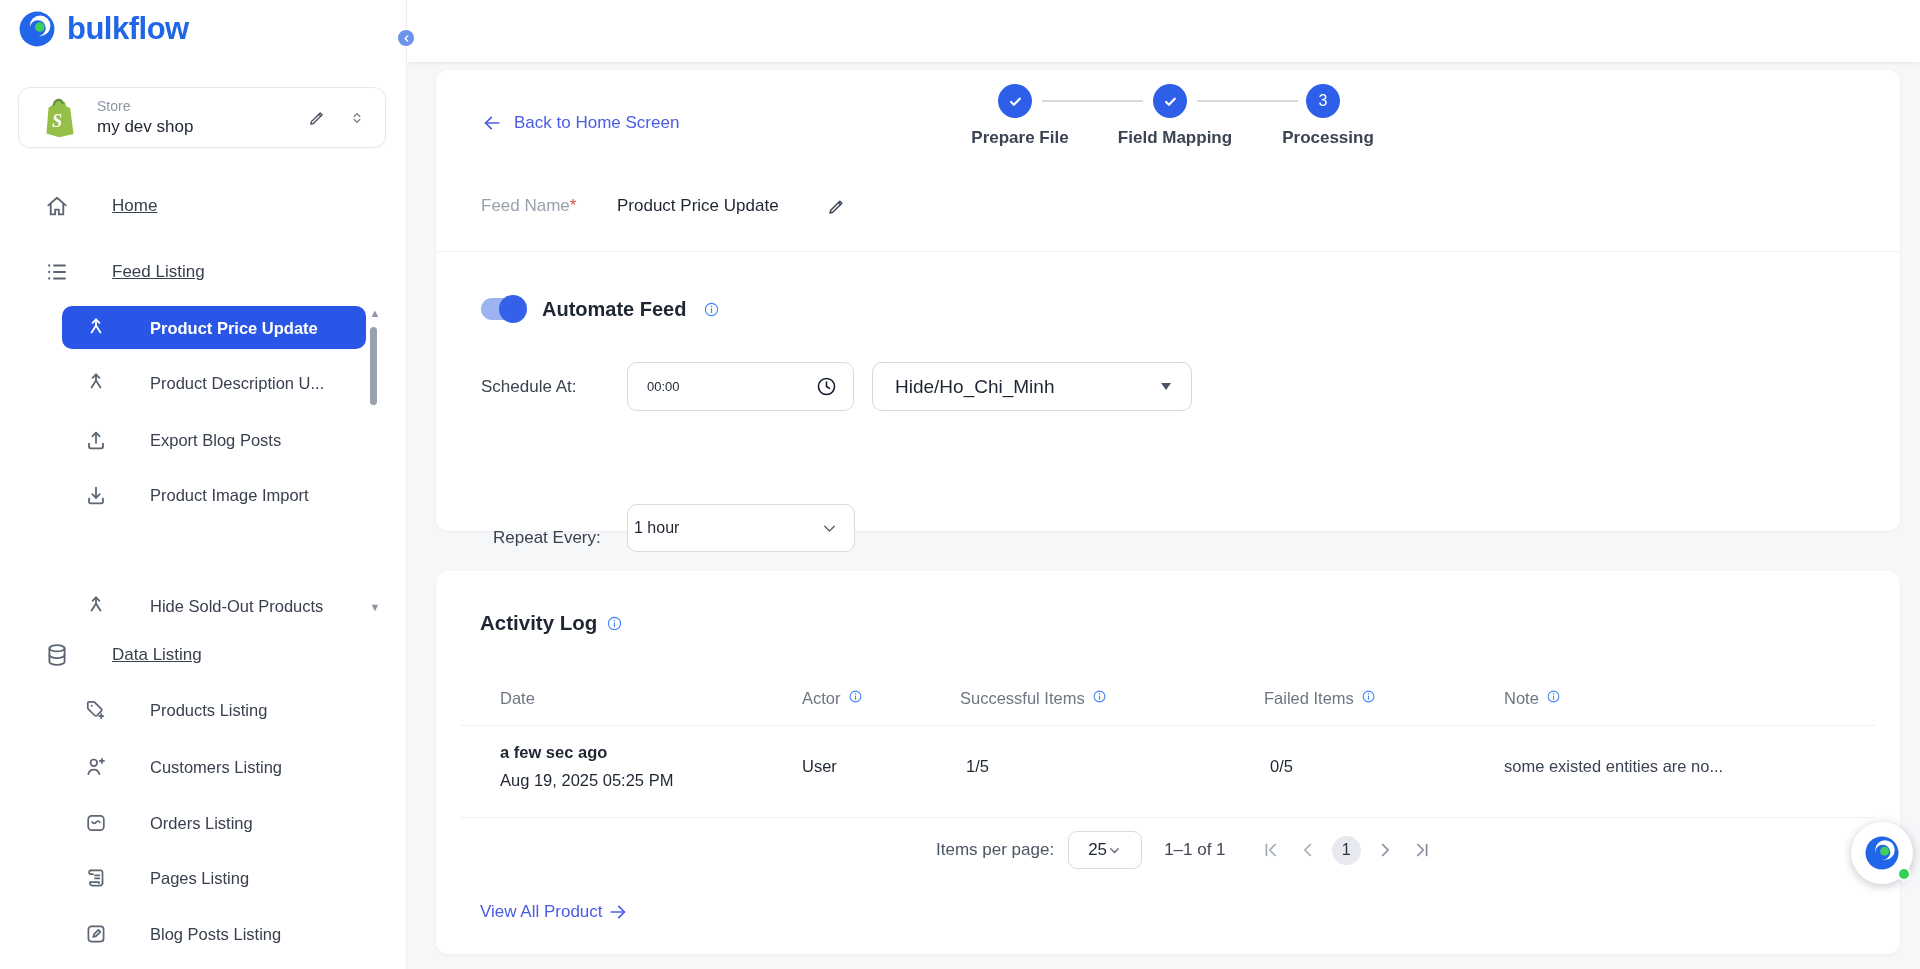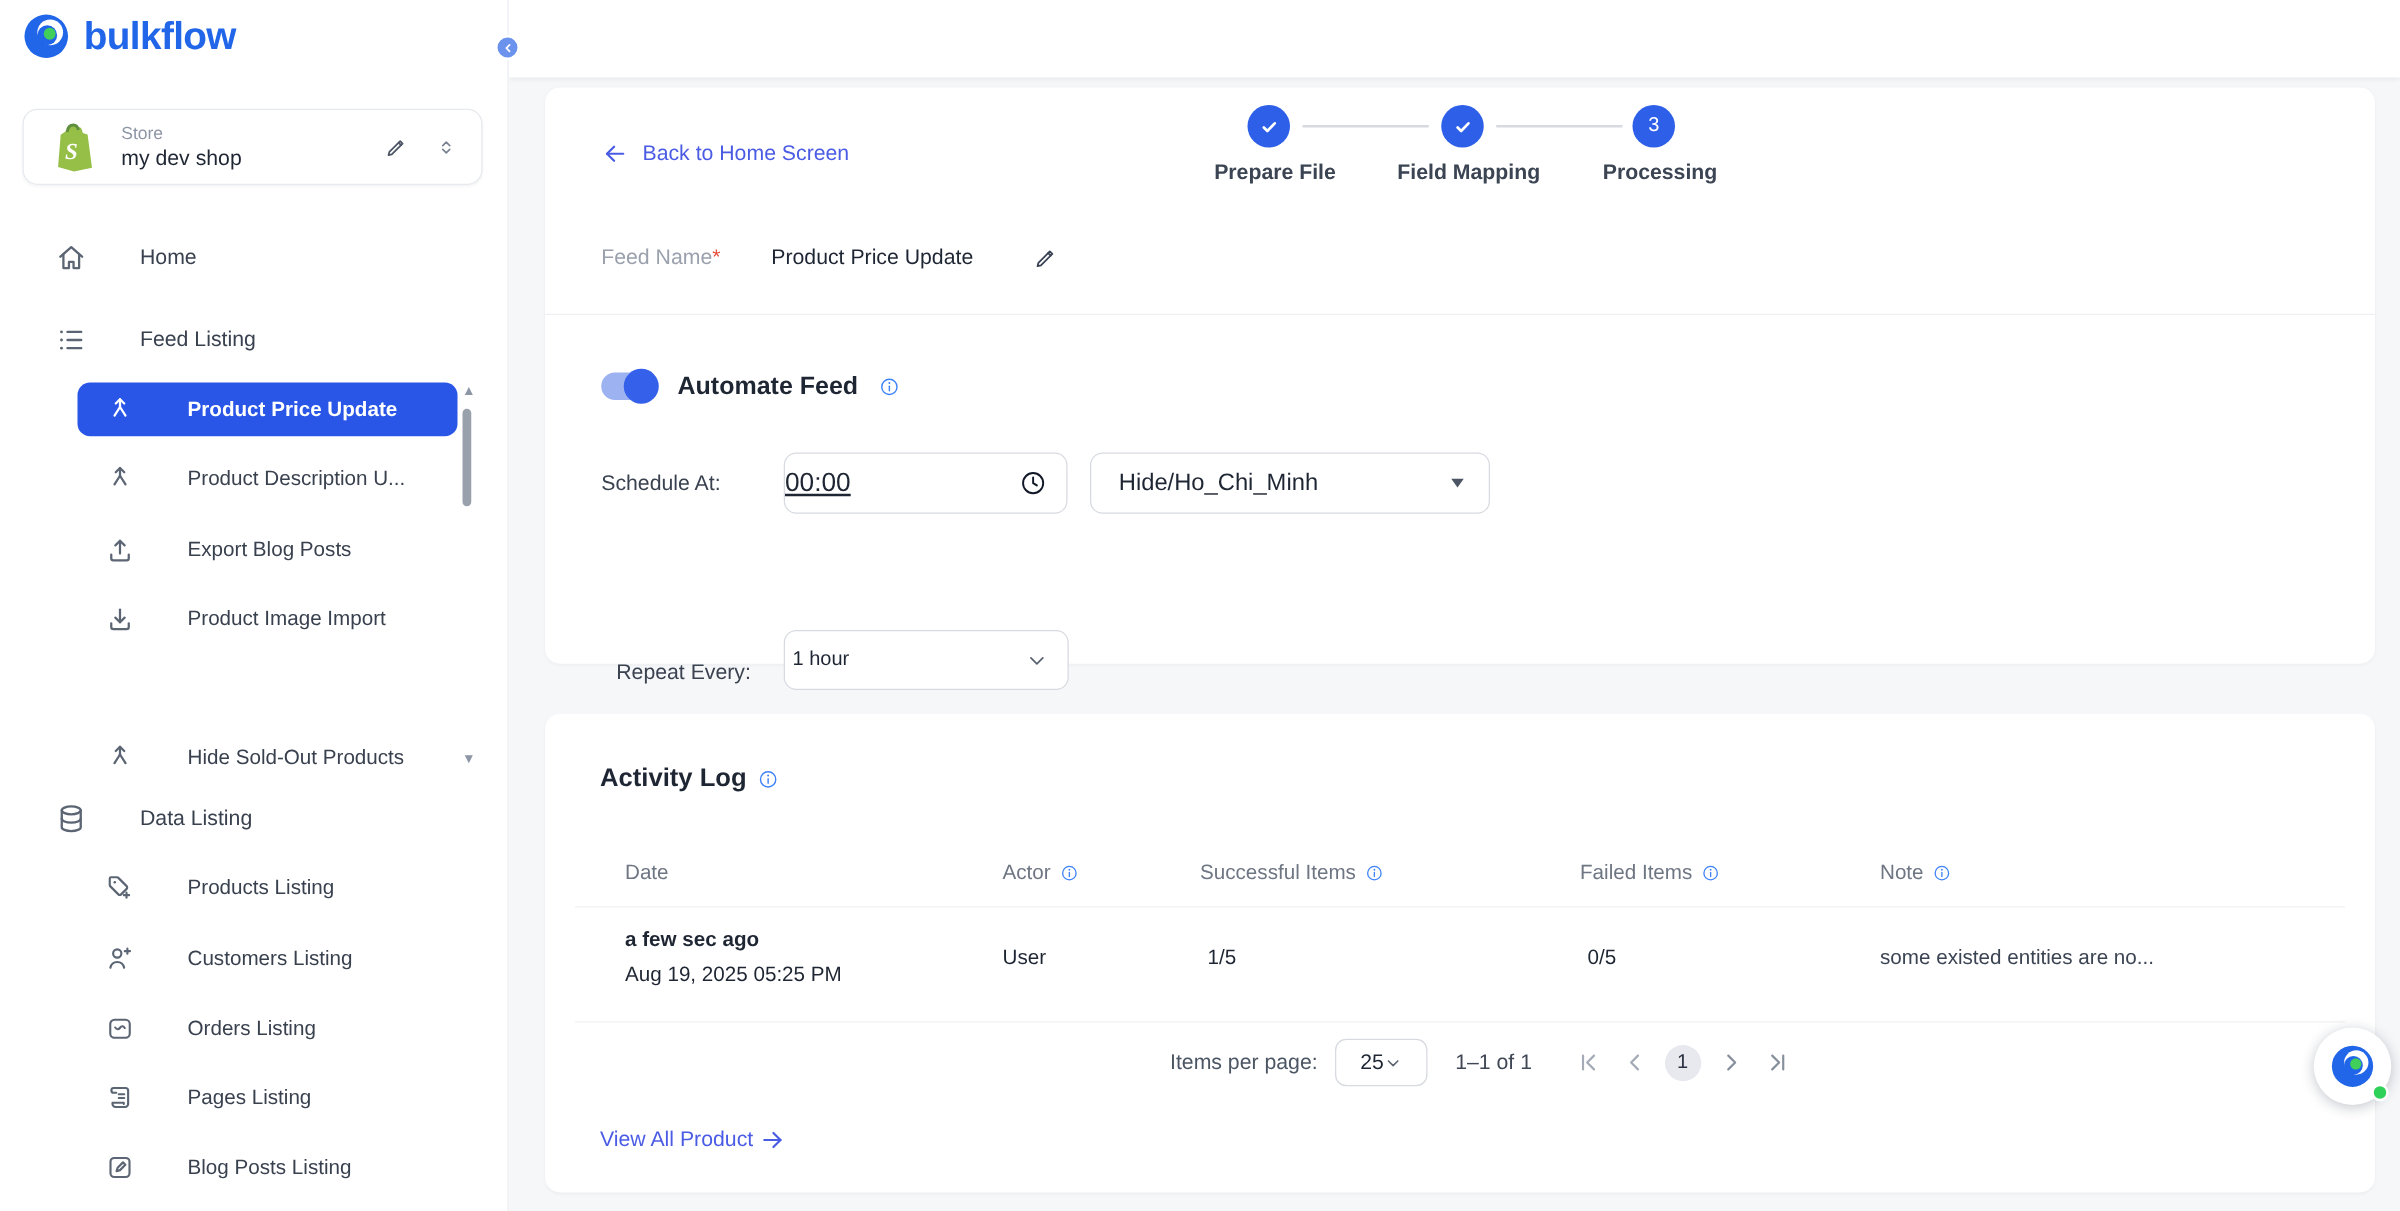--- a/index.html
+++ b/index.html
@@ -25,21 +25,21 @@
   .store-texts { margin-left:18px; flex:1; }
   .store-label { font-size:14px; color:#8d96a5; margin-bottom:3px; }
   .store-name { font-size:17px; color:#1f2633; font-weight:500; }
   .store-edit { width:20px; height:20px; color:#4b5563; margin-right:22px; cursor:pointer; }
   .store-unfold { width:16px; height:16px; color:#7a8391; margin-right:20px; cursor:pointer; }
 
   .nav-item { position:absolute; left:0; height:44px; display:flex; align-items:center; cursor:pointer; }
   .nav-item .nico { position:absolute; color:#5b6573; }
   .nav-item .nlabel { position:absolute; font-size:17px; color:#39414f; font-weight:500; white-space:nowrap; }
   .lvl1 .nico { left:44px; width:26px; height:26px; }
-  .lvl1 .nlabel { left:112px; }
+  .lvl1 .nlabel { left:112px;text-decoration:underline; }
   .lvl2 .nico { left:84px; width:24px; height:24px; }
   .lvl2 .nlabel { left:150px; font-size:16.5px; max-width:215px; overflow:hidden; text-overflow:ellipsis; }
   .active-pill { position:absolute; left:62px; top:306px; width:304px; height:43px; background:#2a56e8;
                  border-radius:10px; }
   .nav-active .nico { color:#fff; }
   .nav-active .nlabel { color:#fff; font-weight:700; }
 
   .sb-scroll-arrow { position:absolute; left:368px; width:14px; height:14px; color:#8d96a5; font-size:11px;
                      line-height:14px; text-align:center; cursor:pointer; }
   .sb-thumb { position:absolute; left:370px; top:327px; width:7px; height:78px; border-radius:4px;
@@ -74,34 +74,34 @@
   .toggle .knob { position:absolute; right:-2px; top:-3px; width:28px; height:28px; border-radius:50%; background:#3560e9; }
   .automate-label { font-size:20px; font-weight:600; color:#1f2633; }
   .info-ico { width:17px; height:17px; color:#3f83f8; cursor:pointer; flex:0 0 auto; }
 
   .form-label { position:absolute; left:45px; font-size:17px; color:#3a4250; }
   .sched-label { top:307px; }
   .repeat-label { top:458px;margin-left:12px; }
   .inputbox { position:absolute; border:1px solid #d7dae0; border-radius:10px; background:#fff; display:flex;
               align-items:center; cursor:pointer; }
   .time-input { left:191px; top:292px; width:227px; height:49px; }
-  .time-text { font-size:21px; color:#1f2633;text-decoration:underline; }
+  .time-text { margin-left:19px; font-size:13px; color:#1f2633; }
   .clock-ico { position:absolute; right:15px; width:23px; height:23px; color:#111827; }
   .tz-select { left:436px; top:292px; width:320px; height:49px; }
   .tz-text { margin-left:22px; font-size:19px; color:#1f2633; }
   .caret-solid { position:absolute; right:20px; width:0; height:0; border-left:5.5px solid transparent;
                  border-right:5.5px solid transparent; border-top:7px solid #4b5563; }
   .repeat-select { left:191px; top:434px; width:228px; height:48px; }
   .repeat-text { margin-left:6px; font-size:16px; color:#1f2633; }
   .chev-ico { position:absolute; right:15px; width:19px; height:19px; color:#5b6470; }
 
   .al-title-row { position:absolute; left:44px; top:40px; display:flex; align-items:center; gap:9px; }
   .al-title { font-size:20.5px; font-weight:700; color:#1f2633; }
 
-  .th { position:absolute; top:118px; display:flex; align-items:center; gap:7px; font-size:16.5px; color:#6e7683; }
+  .th { position:absolute; top:118px; display:flex; align-items:flex-start; gap:7px; font-size:16.5px; color:#6e7683; }
   .th-date { left:64px; } .th-actor { left:366px; } .th-success { left:524px; } .th-failed { left:828px; } .th-note { left:1068px; }
   .thead-line { position:absolute; left:24px; right:24px; top:154px; height:1px; background:#f0f1f4; }
   .row-line { position:absolute; left:24px; right:24px; top:246px; height:1px; background:#f0f1f4; }
 
   .td { position:absolute; font-size:16.5px; color:#1f2633; }
   .td-date1 { left:64px; top:172px; font-weight:700; }
   .td-date2 { left:64px; top:200px; }
   .td-actor { left:366px; top:186px; }
   .td-success { left:530px; top:186px; }
   .td-failed { left:834px; top:186px; }

